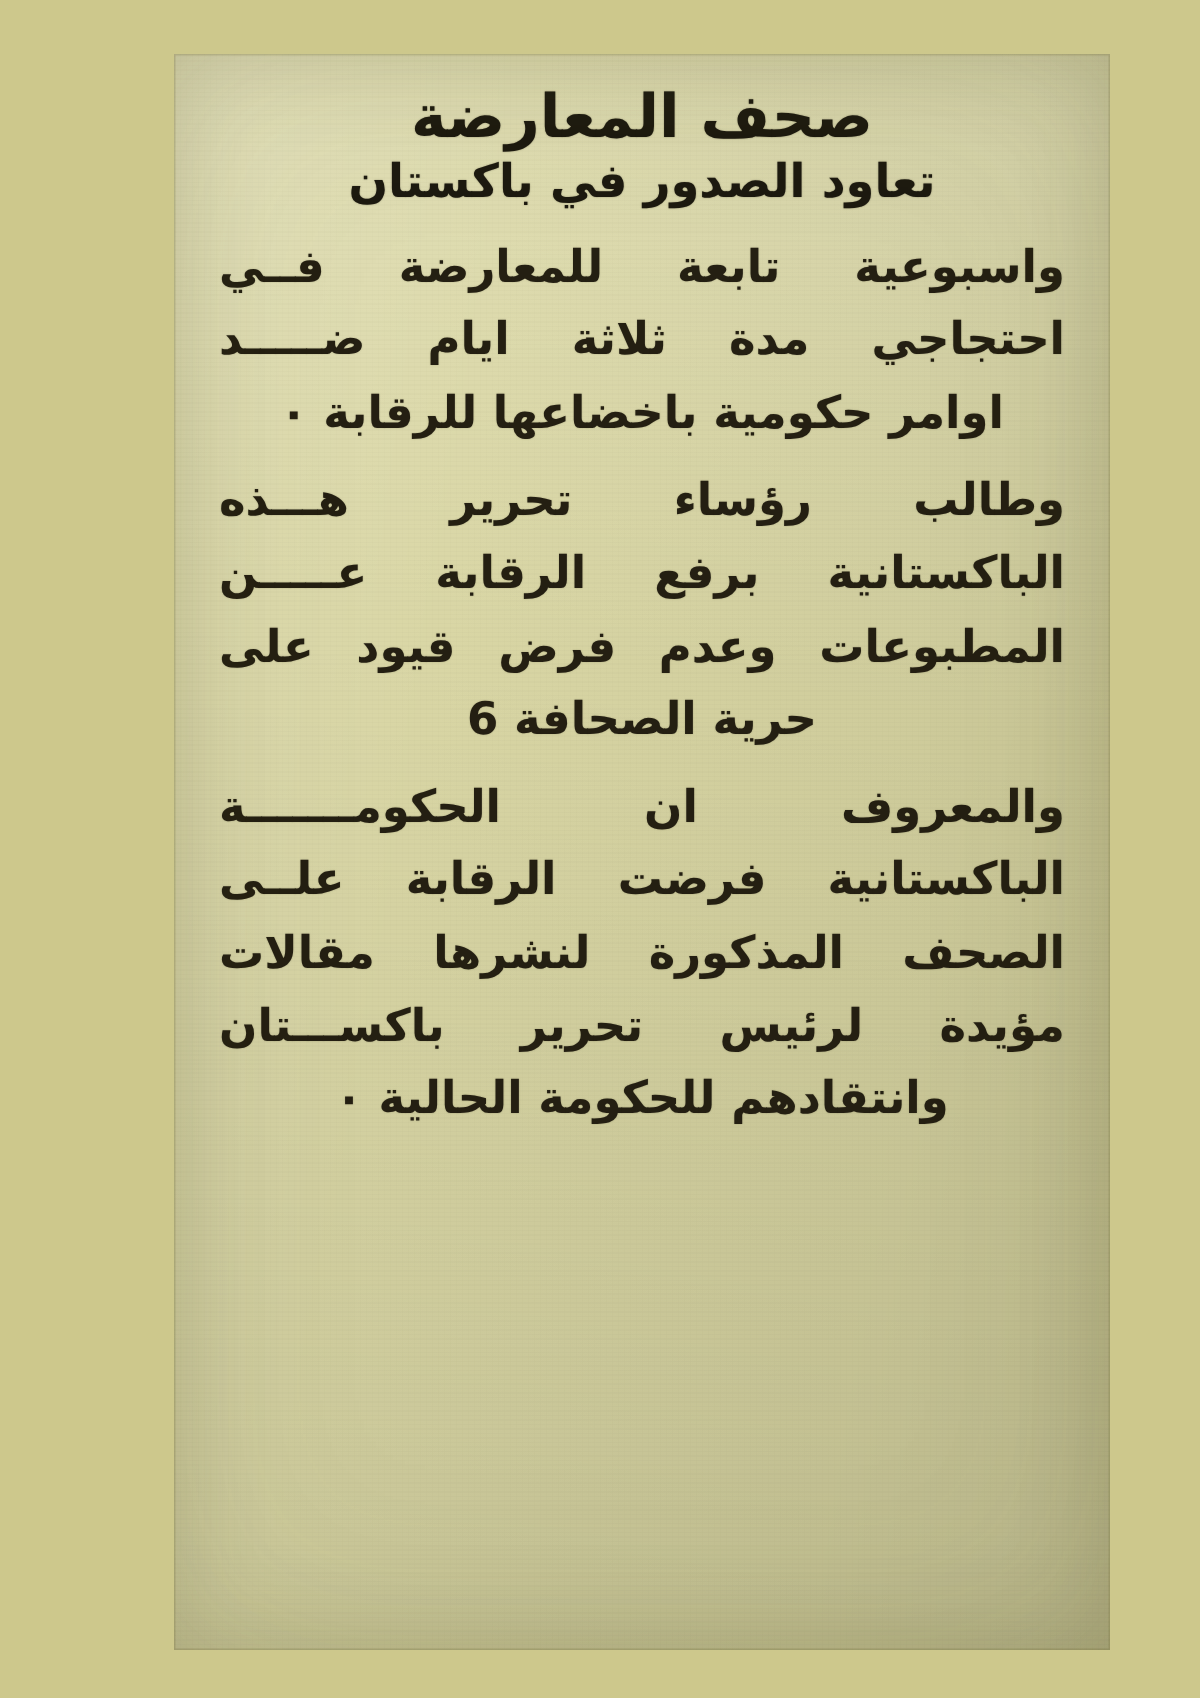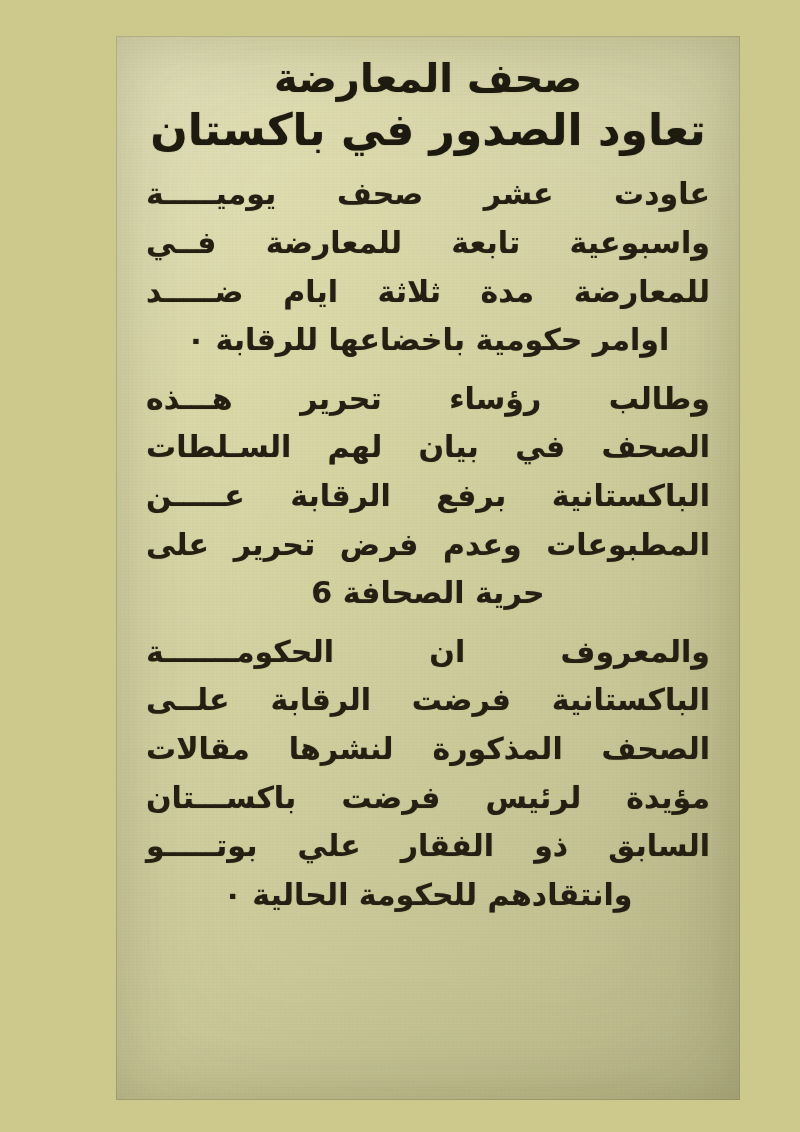--- a/index.html
+++ b/index.html
@@ -63,21 +63,21 @@
     letter-spacing: -0.5px;
     color: #1d1a10;
     text-shadow: 0 0 1px rgba(40,36,20,0.5);
     margin: 0 0 6px 0;
   }
   .headline .line {
     display: block;
     white-space: nowrap;
   }
   .headline .line1 { font-size: 40px; }
-  .headline .line2 { font-size: 44px; }
+  .headline .line2 { font-size: 31px; }
 
   .body-text {
     margin-top: 14px;
   }
 
   .para {
     font-family: "DejaVu Sans", sans-serif;
     font-size: 30px;
     font-weight: bold;
     line-height: 1.62;
@@ -116,40 +116,37 @@
     <div class="content">
 
       <h1 class="headline">
         <span class="line line1">صحف المعارضة</span>
         <span class="line line2">تعاود الصدور في باكستان</span>
       </h1>
 
       <div class="body-text">
 
         <p class="para">
-          <span class="ln">عاودت عشر صحف يوميـــــة</span>
           <span class="ln">واسبوعية تابعة للمعارضة فــي</span>
-          <span class="ln">للمعارضة مدة ثلاثة ايام ضـــــد</span>
+          <span class="ln">احتجاجي مدة ثلاثة ايام ضـــــد</span>
           <span class="ln last">اوامر حكومية باخضاعها للرقابة ٠</span>
         </p>
 
         <p class="para">
           <span class="ln">وطالب رؤساء تحرير هـــذه</span>
-          <span class="ln">الصحف في بيان لهم السـلطات</span>
           <span class="ln">الباكستانية برفع الرقابة عـــــن</span>
-          <span class="ln">المطبوعات وعدم فرض تحرير على</span>
+          <span class="ln">المطبوعات وعدم فرض قيود على</span>
           <span class="ln last">حرية الصحافة 6</span>
         </p>
 
         <p class="para">
           <span class="ln">والمعروف ان الحكومـــــــة</span>
           <span class="ln">الباكستانية فرضت الرقابة علــى</span>
           <span class="ln">الصحف المذكورة لنشرها مقالات</span>
-          <span class="ln">مؤيدة لرئيس فرضت باكســـتان</span>
-          <span class="ln">السابق ذو الفقار علي بوتـــــو</span>
+          <span class="ln">مؤيدة لرئيس تحرير باكســـتان</span>
           <span class="ln last">وانتقادهم للحكومة الحالية ٠</span>
         </p>
 
       </div>
     </div>
 
     <div class="vignette"></div>
   </div>
 
 </div>

